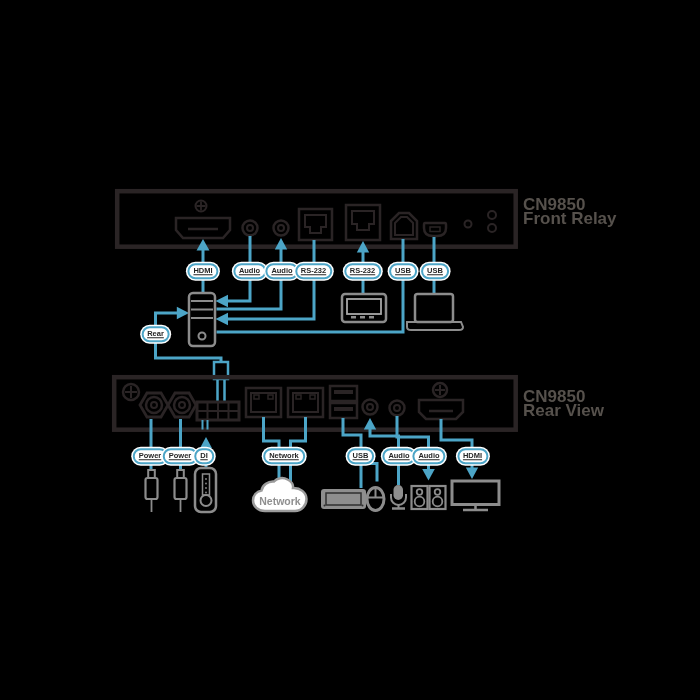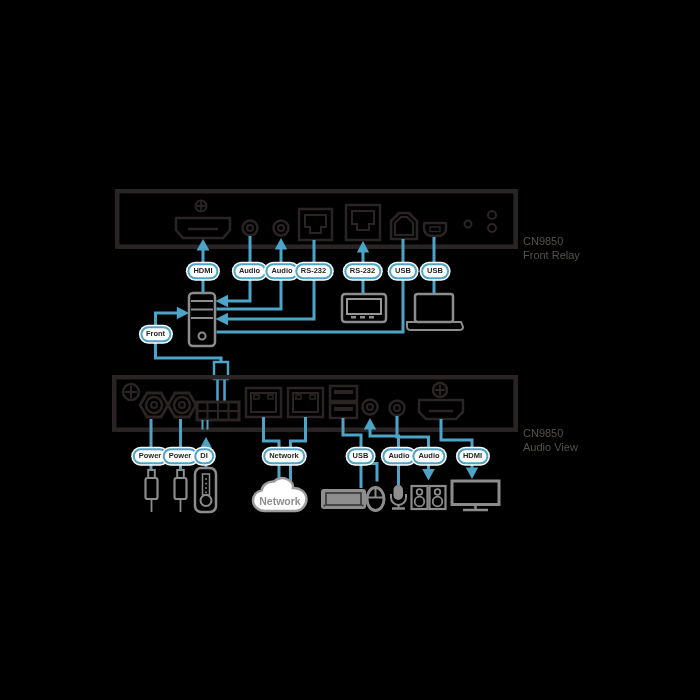--- a/index.html
+++ b/index.html
@@ -3,23 +3,23 @@
 <meta charset="utf-8">
 <style>
   html,body{margin:0;padding:0;background:#000;}
   .stage{position:relative;width:700px;height:700px;background:#000;overflow:hidden;
          font-family:"Liberation Sans",sans-serif;}
   .stage svg{position:absolute;left:0;top:0;z-index:1;}
   .pill{position:absolute;z-index:2;transform:translate(-50%,-50%);
         background:#fff;border:2px solid #4CA5C7;border-radius:9px;
         box-shadow:0 0 0 1.5px #fff;
         font-size:7.5px;font-weight:bold;color:#262626;line-height:1;
-        padding:2px 4px;white-space:nowrap;}
-  .title{position:absolute;z-index:2;color:#56514C;font-size:11px;font-weight:400;
-         line-height:14px;white-space:nowrap;margin-top:36px;}
+        padding:2px 4px;white-space:nowrap;text-decoration:underline;}
+  .title{position:absolute;z-index:2;color:#56514C;font-size:17px;font-weight:700;
+         line-height:14px;white-space:nowrap;}
   .net-text{font-size:10.5px;font-weight:600;fill:#8F8F8F;text-anchor:middle;
             font-family:"Liberation Sans",sans-serif;}
   .dark{stroke:#2A2425;fill:none;}
   .gray{stroke:#8C8C8C;fill:none;}
   .blue{stroke:#4CA5C7;fill:none;}
 </style>
 </head>
 <body>
 
 <div class="stage">
@@ -252,33 +252,33 @@
 </svg>
 
   <span class="pill" style="left:203px;top:271px">HDMI</span>
   <span class="pill" style="left:249.5px;top:271px">Audio</span>
   <span class="pill" style="left:282px;top:271px">Audio</span>
   <span class="pill" style="left:313.5px;top:271px">RS-232</span>
   <span class="pill" style="left:362.5px;top:271px">RS-232</span>
   <span class="pill" style="left:403px;top:271px">USB</span>
   <span class="pill" style="left:435px;top:271px">USB</span>
 
-  <span class="pill" style="left:155.5px;top:334px">Front</span>
+  <span class="pill" style="left:155.5px;top:334px">Rear</span>
 
   <span class="pill" style="left:150px;top:456px">Power</span>
   <span class="pill" style="left:180px;top:456px">Power</span>
   <span class="pill" style="left:204px;top:456px">DI</span>
   <span class="pill" style="left:284px;top:456px">Network</span>
   <span class="pill" style="left:360.5px;top:456px">USB</span>
   <span class="pill" style="left:399px;top:456px">Audio</span>
   <span class="pill" style="left:429px;top:456px">Audio</span>
   <span class="pill" style="left:472.5px;top:456px">HDMI</span>
 
   <div class="title" style="left:523px;top:198px">
     <div>CN9850</div>
     <div>Front Relay</div>
   </div>
   <div class="title" style="left:523px;top:390px">
     <div>CN9850</div>
-    <div>Audio View</div>
+    <div>Rear View</div>
   </div>
 
 </div>
 
 </body></html>

